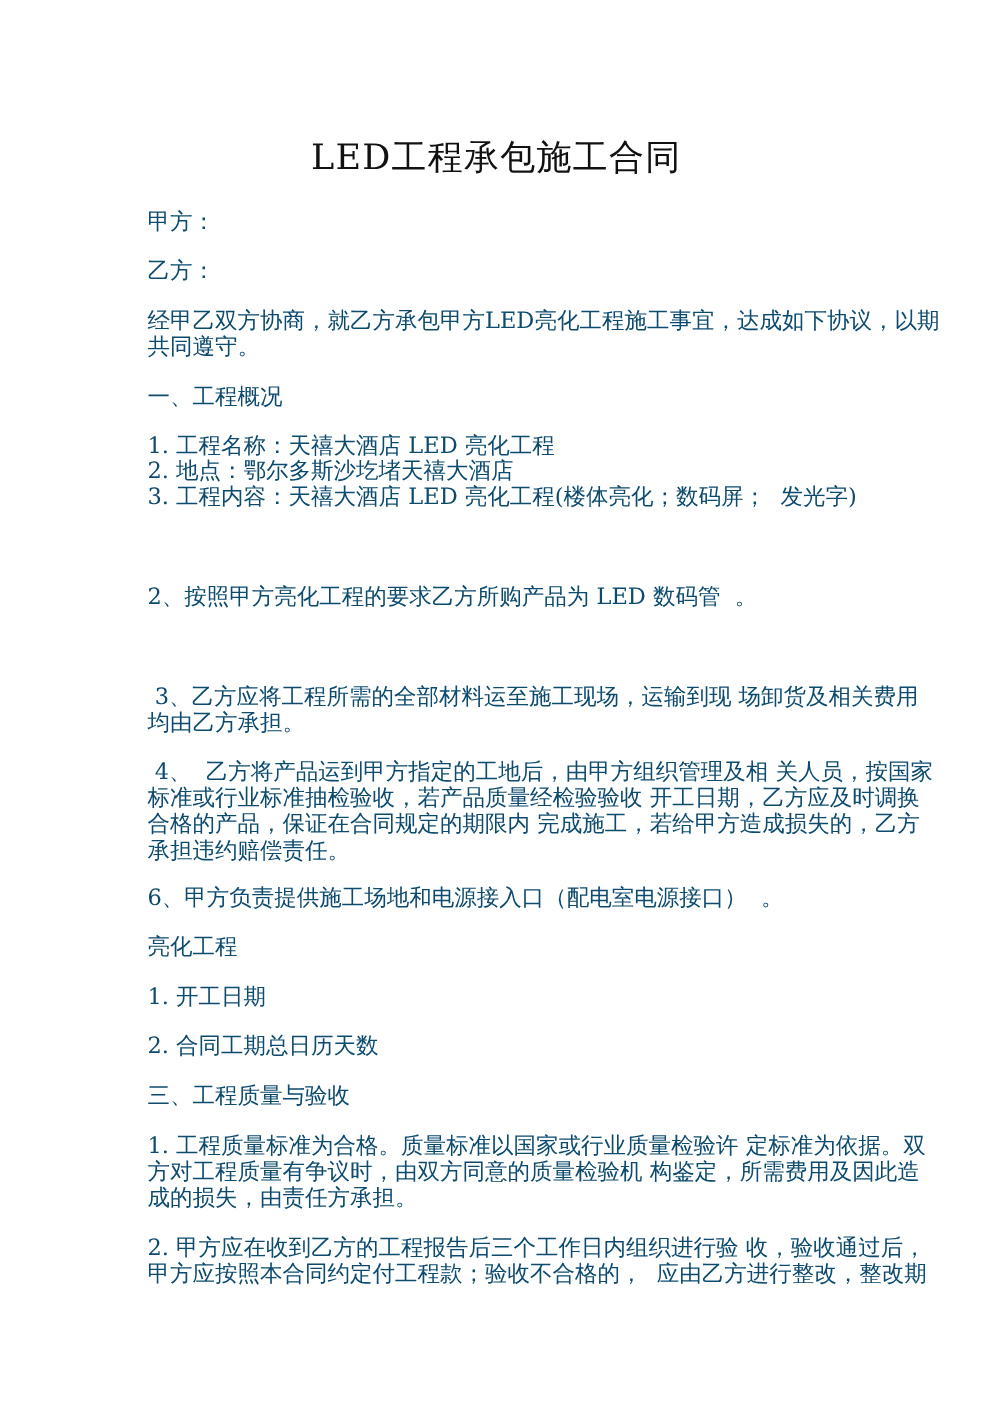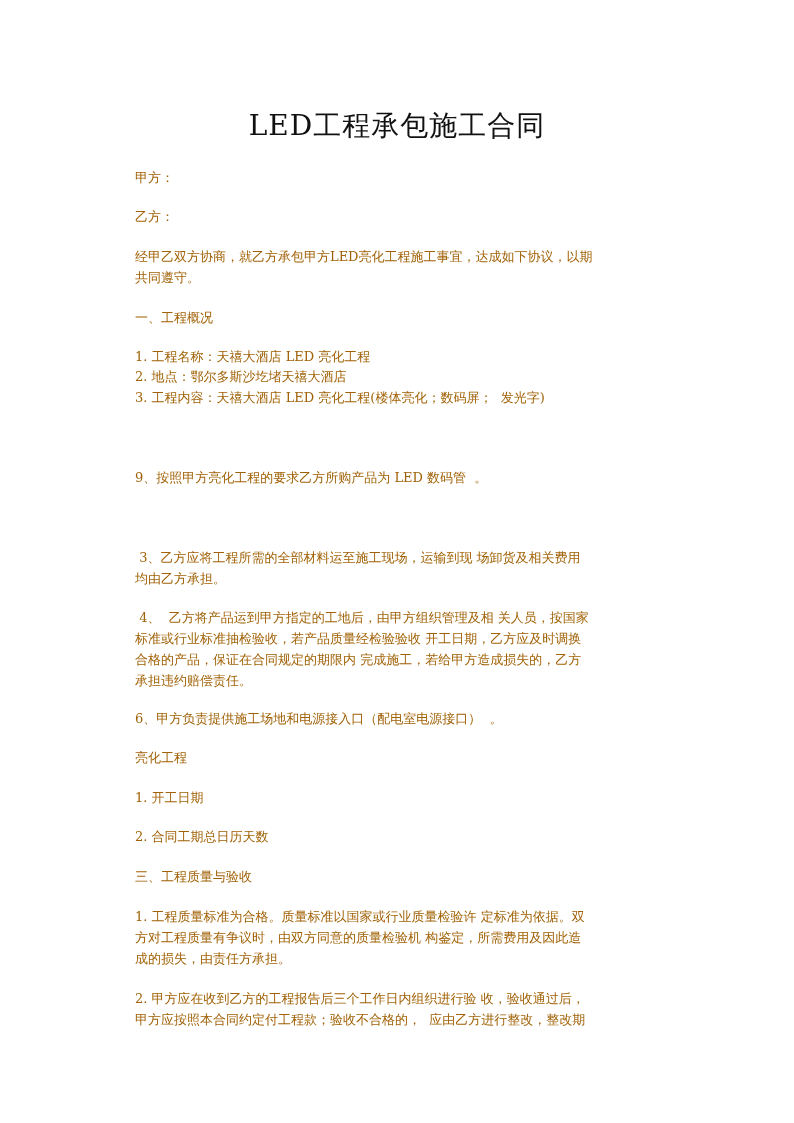--- a/index.html
+++ b/index.html
@@ -1,41 +1,41 @@
 <!DOCTYPE html>
 <html><head>
 <meta charset="utf-8">
 <style>
   html, body { margin: 0; padding: 0; background: #ffffff; }
   body { width: 794px; height: 1123px; position: relative; overflow: hidden;
          font-family: "DejaVu Serif", "Liberation Serif", serif; color: #1a1a1a; }
   .page { position: absolute; left: 0; top: 0; width: 784px; height: 1123px; }
   .title { position: absolute; left: 0; width: 794px; top: 108px; text-align: center;
            font-size: 28px; line-height: 36px; letter-spacing: 1px; color: #111; }
-  .p { position: absolute; left: 118px; width: 560px; font-size: 13px; line-height: 21px;
-       white-space: pre; color: #a16207; margin-left: 17px; }
+  .p { position: absolute; left: 118px; width: 560px; font-size: 18px; line-height: 21px;
+       white-space: pre; color: #0c4a6e; }
 </style>
 </head>
 <body>
 
 <div class="page">
   <div class="title">LED工程承包施工合同</div>
 
   <div class="p" style="top:167px">甲方：</div>
   <div class="p" style="top:206px">乙方：</div>
 
   <div class="p" style="top:267px">共同遵守。</div>
   <div class="p" style="top:246px">经甲乙双方协商，就乙方承包甲方LED亮化工程施工事宜，达成如下协议，以期</div>
 
   <div class="p" style="top:307px">一、工程概况</div>
   <div class="p" style="top:346px">1. 工程名称：天禧大酒店 LED 亮化工程</div>
   <div class="p" style="top:366px">2. 地点：鄂尔多斯沙圪堵天禧大酒店</div>
   <div class="p" style="top:387px">3. 工程内容：天禧大酒店 LED 亮化工程(楼体亮化；数码屏；  发光字)</div>
 
-  <div class="p" style="top:467px">9、按照甲方亮化工程的要求乙方所购产品为 LED 数码管  。</div>
+  <div class="p" style="top:467px">2、按照甲方亮化工程的要求乙方所购产品为 LED 数码管  。</div>
   <div class="p" style="top:547px"> 3、乙方应将工程所需的全部材料运至施工现场，运输到现 场卸货及相关费用</div>
   <div class="p" style="top:568px">均由乙方承担。</div>
 
   <div class="p" style="top:607px"> 4、  乙方将产品运到甲方指定的工地后，由甲方组织管理及相 关人员，按国家</div>
   <div class="p" style="top:628px">标准或行业标准抽检验收，若产品质量经检验验收 开工日期，乙方应及时调换</div>
   <div class="p" style="top:649px">合格的产品，保证在合同规定的期限内 完成施工，若给甲方造成损失的，乙方</div>
   <div class="p" style="top:670px">承担违约赔偿责任。</div>
 
   <div class="p" style="top:708px">6、甲方负责提供施工场地和电源接入口（配电室电源接口）  。</div>
 

